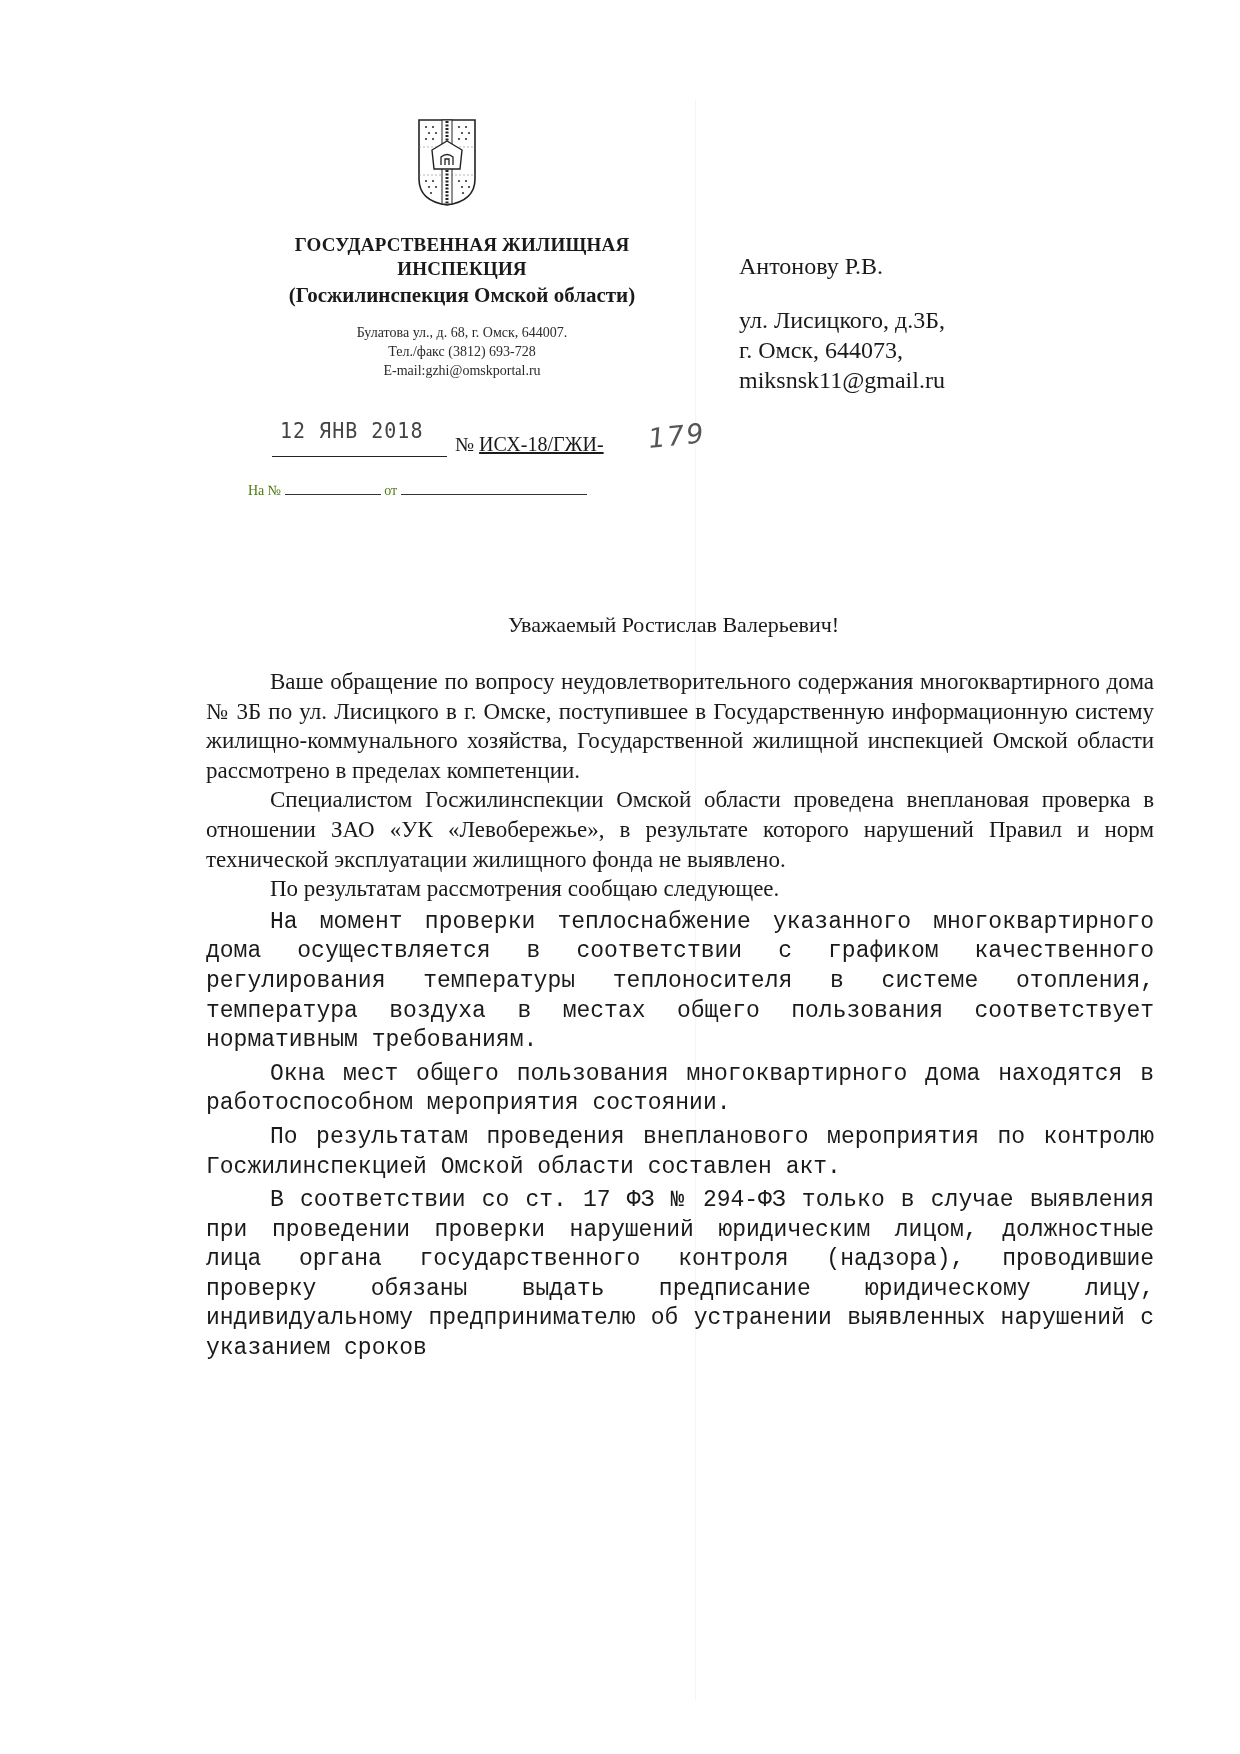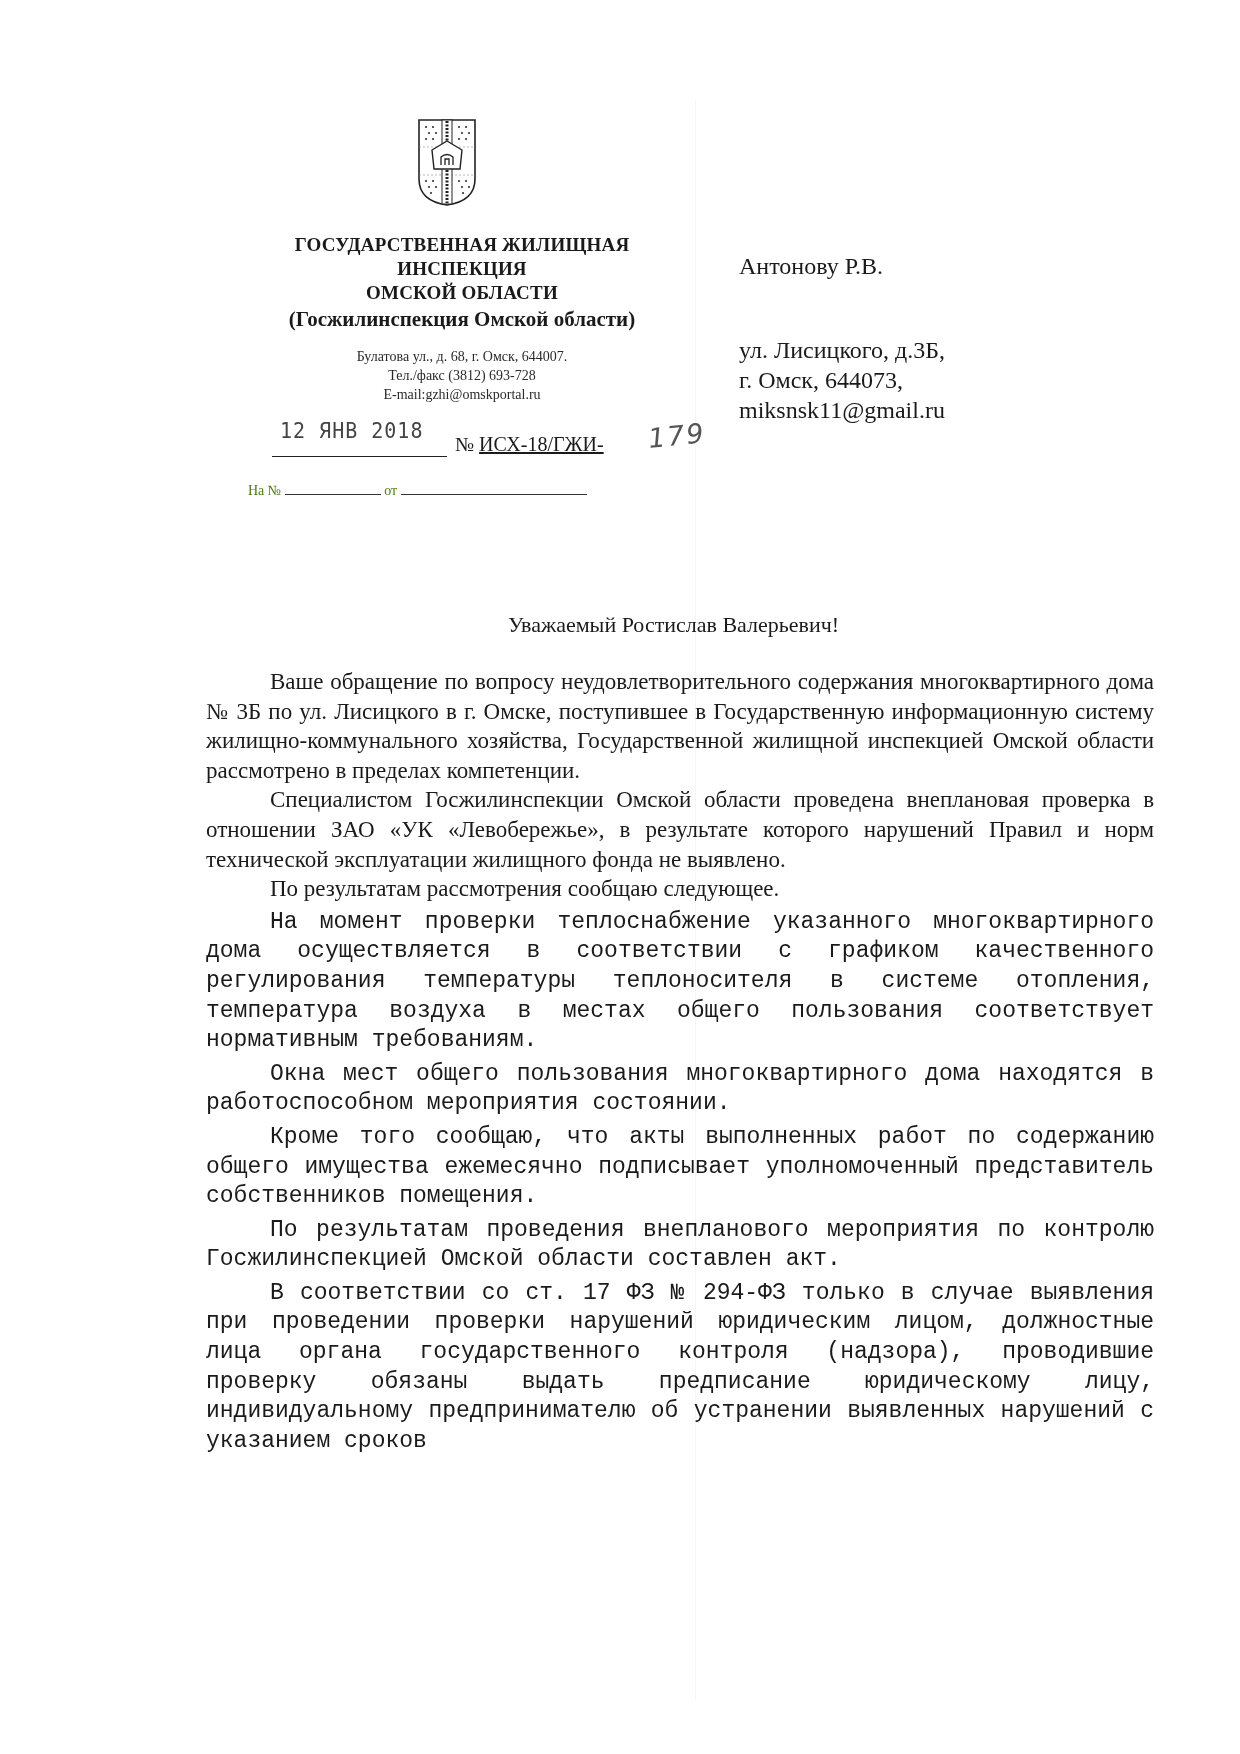--- a/index.html
+++ b/index.html
@@ -14,21 +14,21 @@
     .org .contacts { font-size: 14px; line-height: 19px; margin-top: 16px; color: #2a2a2a; }
     .regline { position: absolute; left: 272px; top: 418px; width: 470px; height: 40px; }
     .regline .date-line { position: absolute; left: 0; top: 38px; width: 175px; border-top: 1.5px solid #222; }
     .regline .date-stamp { position: absolute; left: 8px; top: 0; font-family: "DejaVu Sans Mono", monospace; font-size: 20px; color: #444; letter-spacing: 1px; transform: scaleY(1.1); }
     .regline .num { position: absolute; left: 183px; top: 15px; font-size: 20px; }
     .regline .num .code { text-decoration: underline; }
     .regline .hand { position: absolute; left: 376px; top: 2px; font-family: "DejaVu Sans", sans-serif; font-style: italic; font-size: 27px; color: #555; transform: rotate(-6deg); letter-spacing: 2px; }
     .refline { position: absolute; left: 248px; top: 483px; font-size: 14px; color: #4d7c0f; }
     .refline .blank { display: inline-block; border-bottom: 1px solid #333; vertical-align: baseline; height: 1px; }
     .recipient { position: absolute; left: 739px; top: 251px; font-size: 24px; line-height: 30px; }
-    .recipient .addr { margin-top: 54px; }
+    .recipient .addr { margin-top: 24px; }
     .salutation { position: absolute; left: 508px; top: 612px; font-size: 22px; }
     .body { position: absolute; left: 206px; top: 667px; width: 948px; font-size: 23px; line-height: 29.6px; }
     .body p { margin: 0; text-align: justify; text-indent: 64px; }
     .body p.gap { margin-top: 4px; font-family: Liberation Mono, monospace; }
     .fold { position: absolute; left: 695px; top: 100px; width: 1px; height: 1600px; background: rgba(0,0,0,0.04); }
   </style>
 </head>
 <body>
 
 <div class="fold"></div>
@@ -63,21 +63,20 @@
       <circle cx="50" cy="64" r="1.1"></circle>
       <circle cx="46" cy="70" r="1.1"></circle>
       <circle cx="53" cy="70" r="1.1"></circle>
       <circle cx="47" cy="76" r="1.1"></circle>
   </g>
 </svg>
 
 <div class="org">
   <div class="name">ГОСУДАРСТВЕННАЯ ЖИЛИЩНАЯ</div>
   <div class="name">ИНСПЕКЦИЯ</div>
-  <div class="name">ОМСКОЙ ОБЛАСТИ</div>
   <div class="short">(Госжилинспекция Омской области)</div>
   <div class="contacts">
     <div>Булатова  ул., д. 68, г. Омск, 644007.</div>
     <div>Тел./факс (3812) 693-728</div>
     <div>E-mail:gzhi@omskportal.ru</div>
   </div>
 </div>
 
 <div class="regline">
   <span class="date-stamp">12 ЯНВ 2018</span>
@@ -103,16 +102,15 @@
 </div>
 
 <div class="salutation">Уважаемый Ростислав Валерьевич!</div>
 
 <div class="body">
   <p>Ваше обращение по вопросу неудовлетворительного содержания многоквартирного дома № 3Б по ул. Лисицкого в г. Омске, поступившее в Государственную информационную систему жилищно-коммунального хозяйства, Государственной жилищной инспекцией Омской области рассмотрено в пределах компетенции.</p>
   <p>Специалистом Госжилинспекции Омской области проведена внеплановая проверка в отношении ЗАО «УК «Левобережье», в результате которого нарушений Правил и норм технической эксплуатации жилищного фонда не выявлено.</p>
   <p>По результатам рассмотрения сообщаю следующее.</p>
   <p class="gap">На момент проверки теплоснабжение указанного многоквартирного дома осуществляется в соответствии с графиком качественного регулирования температуры теплоносителя в системе отопления, температура воздуха в местах общего пользования соответствует нормативным требованиям.</p>
   <p class="gap">Окна мест общего пользования многоквартирного дома находятся в работоспособном мероприятия состоянии.</p>
-  <p class="gap">Кроме того сообщаю, что акты выполненных работ по содержанию общего имущества ежемесячно подписывает уполномоченный представитель собственников помещения.</p>
   <p class="gap">По результатам проведения внепланового мероприятия по контролю Госжилинспекцией Омской области составлен акт.</p>
   <p class="gap">В соответствии со ст. 17 ФЗ № 294-ФЗ только в случае выявления при проведении проверки нарушений юридическим лицом, должностные лица органа государственного контроля (надзора), проводившие проверку обязаны выдать предписание юридическому лицу, индивидуальному предпринимателю об устранении выявленных нарушений с указанием сроков</p>
 </div>
 
 </body></html>

